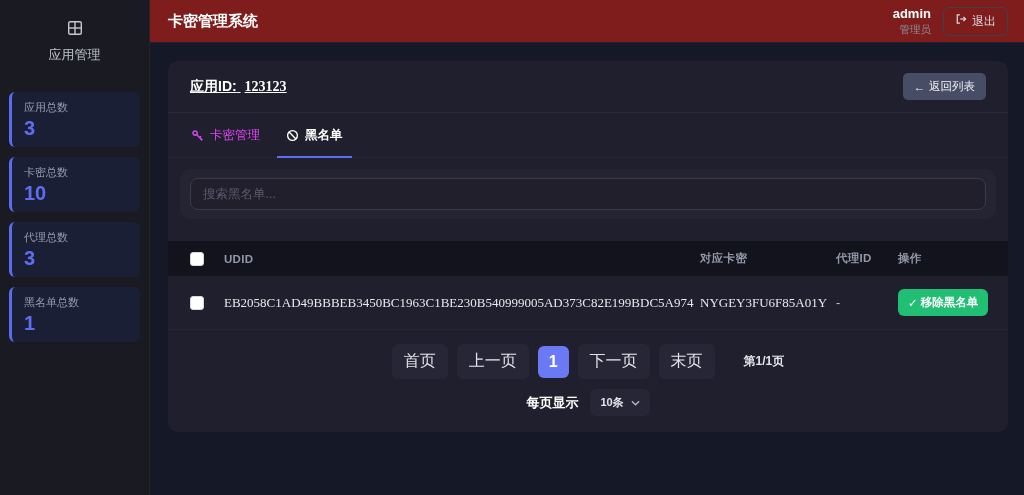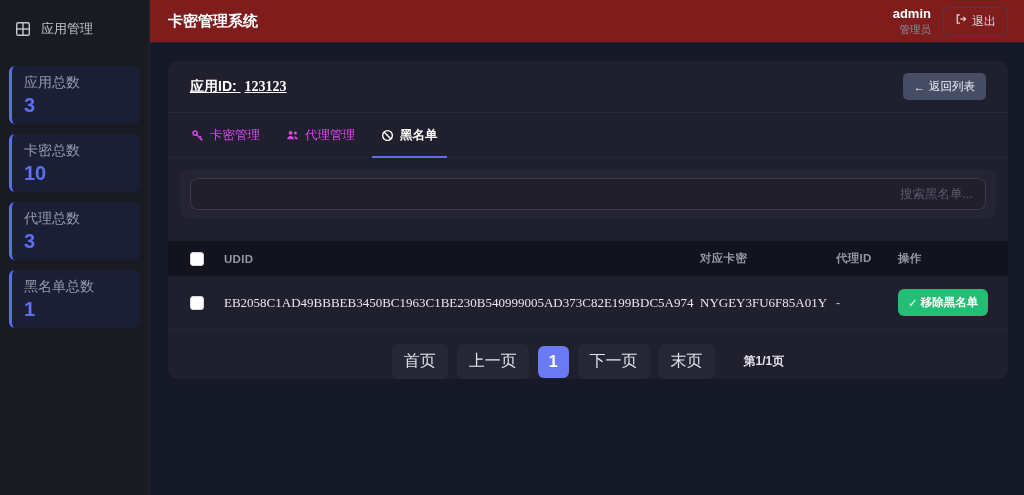--- a/index.html
+++ b/index.html
@@ -11,29 +11,29 @@
   .serif { font-family:"Liberation Serif","DejaVu Serif",serif; }
 
   
   .sidebar {
     width:150px; min-width:150px; height:100%;
     background:#1a1a23; border-right:1px solid #24242f;
     display:flex; flex-direction:column;
   }
   .side-menu-item {
     display:flex; align-items:center; gap:10px;
-    padding:20px 15px 22px 15px; color:#bfc2cd; cursor:pointer;
+    padding:20px 15px 22px 15px; color:#bfc2cd; cursor:pointer;flex-direction:column;
   }
   .side-menu-item .gi { width:16px; height:16px; color:#c5c8d2; }
   .stats { display:flex; flex-direction:column; gap:10px; padding:6px 9px; }
   .stat-card {
     background:#1a1f35; border-left:3px solid #5a6cf0; border-radius:6px;
     padding:8px 12px 9px 12px;
   }
-  .stat-label { font-size:14px; color:#959bb0; }
+  .stat-label { font-size:11px; color:#959bb0; }
   .stat-value { font-size:20px; font-weight:bold; color:#5d6ef2; margin-top:3px; line-height:1; }
 
   
   .main { flex:1; display:flex; flex-direction:column; height:100%; }
   .topbar {
     height:43px; background:#7f1d1d; border-bottom:1px solid #222231;
     display:flex; align-items:center; padding:0 16px 0 18px;
   }
   .topbar-title { font-size:15px; font-weight:bold; color:#fff; }
   .topbar-right { margin-left:auto; display:flex; align-items:center; gap:12px; }
@@ -72,21 +72,21 @@
     font-size:12.5px; color:#d946ef; cursor:pointer;
     border-bottom:2px solid transparent; margin-bottom:-1px;
   }
   .tab svg { width:13px; height:13px; }
   .tab.active { color:#ffffff; border-bottom-color:#5d6ef2; font-weight:bold; }
 
   
   .search-wrap { margin:11px 12px 2px 12px; background:#252433; border-radius:10px; padding:9px 10px; }
   .search-input {
     width:100%; background:#201f2b; border:1px solid #3a394e; border-radius:8px;
-    color:#d9d9e2; font-size:12.5px; padding:8px 12px; outline:none; font-family:inherit;text-align:right;
+    color:#d9d9e2; font-size:12.5px; padding:8px 12px; outline:none; font-family:inherit;
   }
   .search-input::placeholder { color:#5c5b70; }
 
   
   table { width:100%; border-collapse:collapse; table-layout:fixed; margin-top:22px; }
   thead tr { background:#13131d; }
   th {
     text-align:left; font-size:11.5px; font-weight:bold; color:#9298a9;
     padding:10px 10px; letter-spacing:.3px;
   }
@@ -198,31 +198,20 @@
         <div class="tab">
           <span style="display:flex;">
             <svg viewBox="0 0 16 16" fill="none" stroke="currentColor" stroke-width="1.8">
               <circle cx="5" cy="5" r="2.6"></circle>
               <path d="M7 7l6 6"></path>
               <path d="M10.6 10.6l1.8-1.8"></path>
               <path d="M12.2 14l1.8-1.8"></path>
             </svg>
           </span>
           <span>卡密管理</span>
-        </div>
-        <div class="tab">
-          <span style="display:flex;">
-            <svg viewBox="0 0 16 16" fill="currentColor">
-              <circle cx="5.6" cy="4.8" r="2.3"></circle>
-              <path d="M1.4 12.6c0-2.3 1.9-4.1 4.2-4.1s4.2 1.8 4.2 4.1z"></path>
-              <circle cx="11.6" cy="4.9" r="1.9"></circle>
-              <path d="M10.8 8.8c2 .4 3.6 2 3.6 3.8h-3.1c0-1.5-.6-2.8-1.6-3.6z"></path>
-            </svg>
-          </span>
-          <span>代理管理</span>
         </div>
         <div class="tab active">
           <span style="display:flex;">
             <svg viewBox="0 0 16 16" fill="none" stroke="currentColor" stroke-width="1.7">
               <circle cx="8" cy="8" r="6"></circle>
               <line x1="3.8" y1="3.8" x2="12.2" y2="12.2"></line>
             </svg>
           </span>
           <span>黑名单</span>
         </div>
@@ -267,16 +256,27 @@
 
       <div class="pagination">
         <button class="pg-btn">首页</button>
         <button class="pg-btn">上一页</button>
         <button class="pg-btn active">1</button>
         <button class="pg-btn">下一页</button>
         <button class="pg-btn">末页</button>
         <span class="pg-info">第1/1页</span>
       </div>
 
+      <div class="page-size">
+        <span class="ps-label">每页显示</span>
+        <div class="ps-select">
+          <span>10条</span>
+          <span style="display:flex;">
+            <svg viewBox="0 0 10 6" fill="none" stroke="currentColor" stroke-width="1.6">
+              <path d="M1 1l4 4 4-4"></path>
+            </svg>
+          </span>
+        </div>
+      </div>
 
     </div>
   </div>
 </div>
 
 </body></html>

